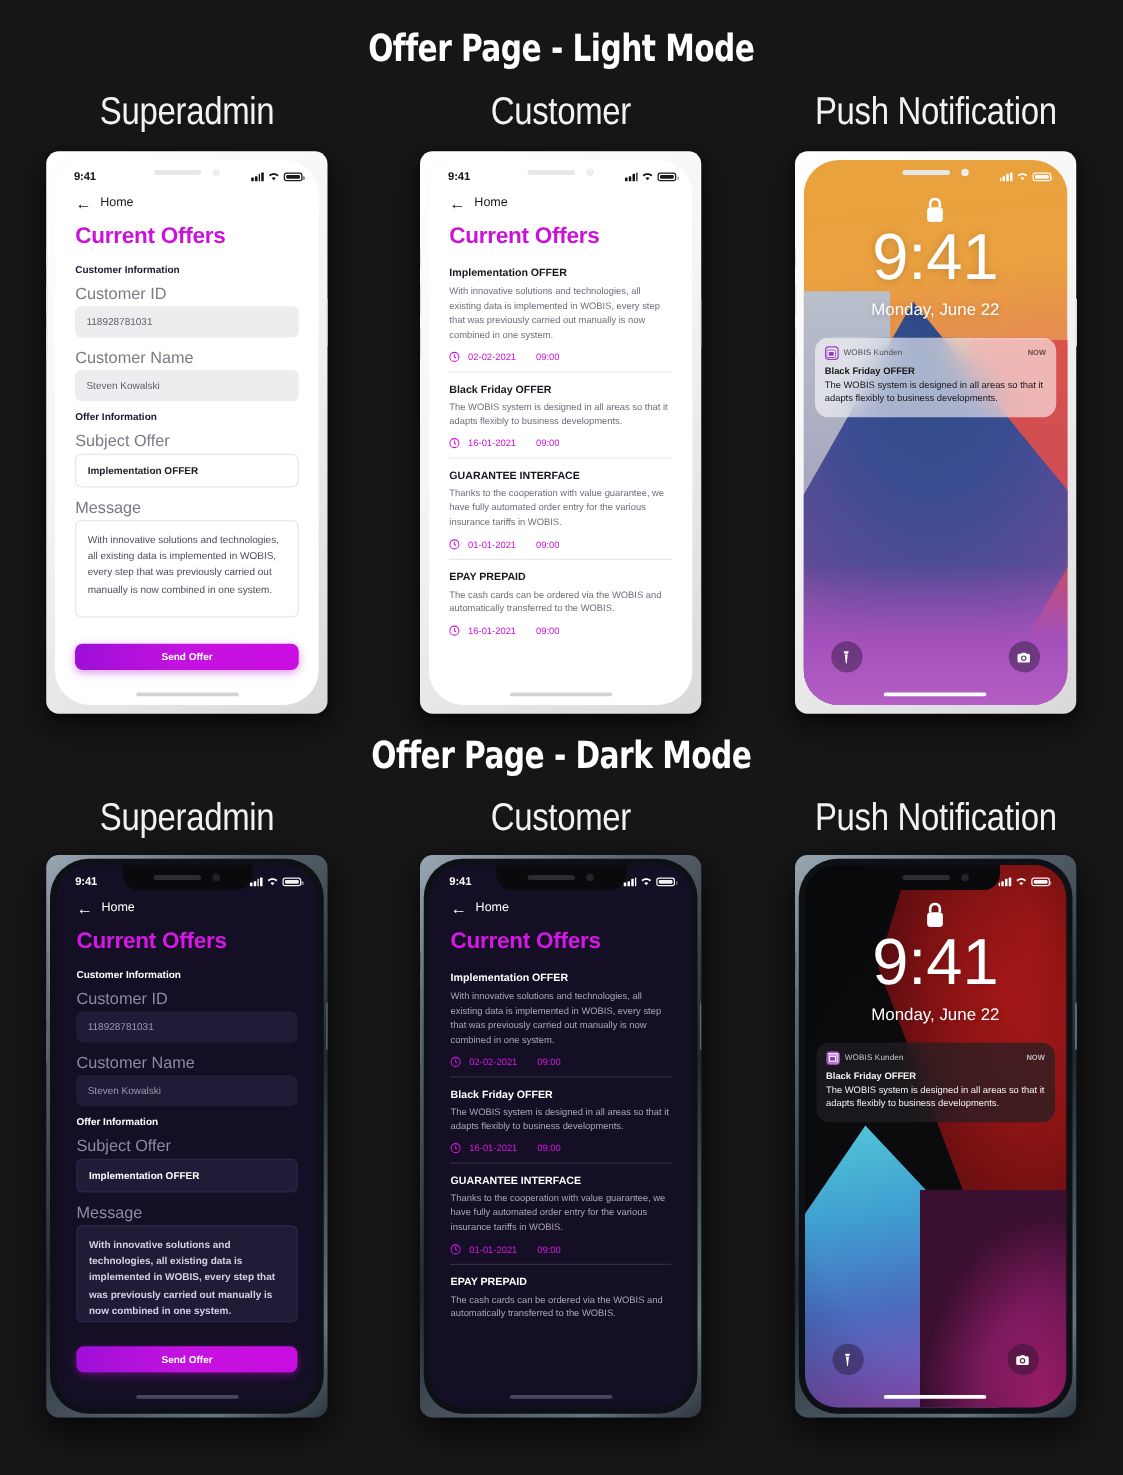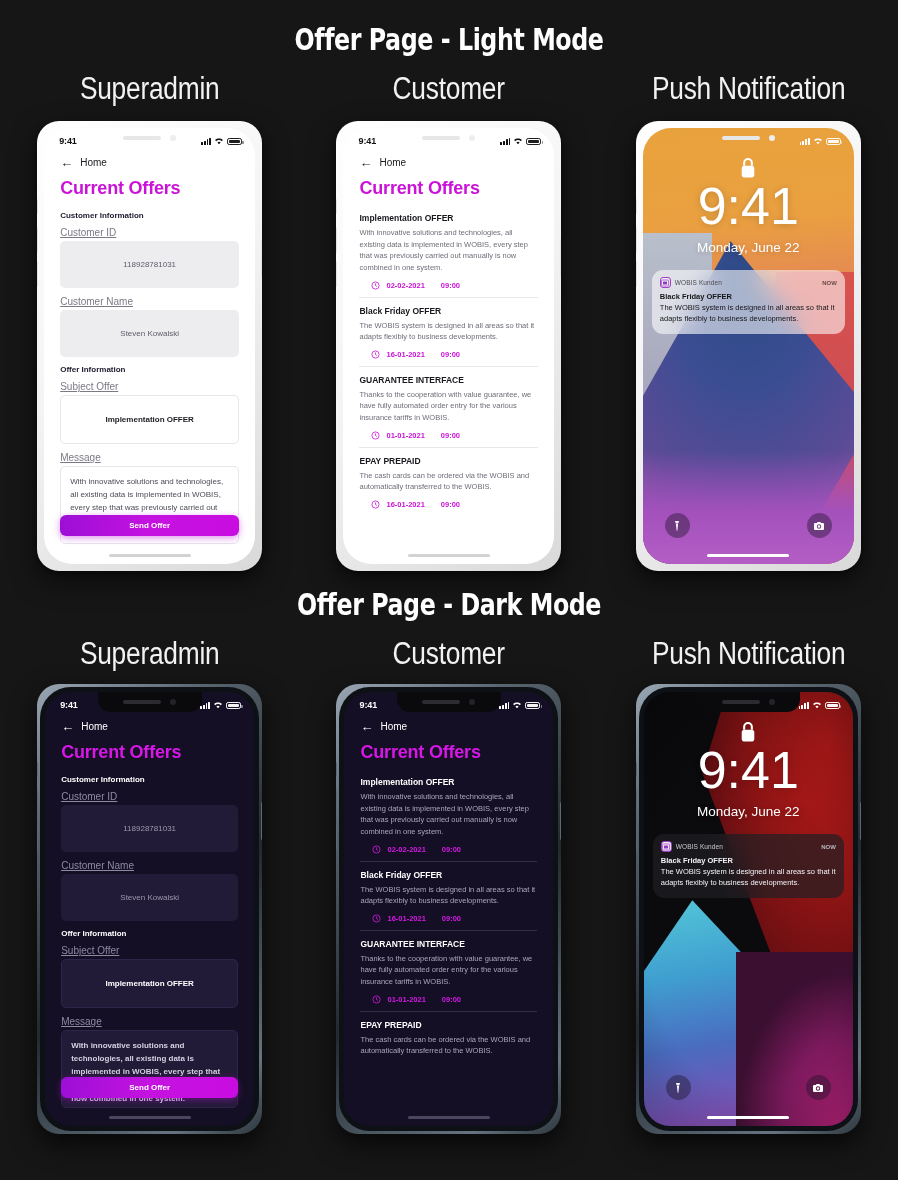--- a/index.html
+++ b/index.html
@@ -46,21 +46,21 @@
 
   
   .phone {
     position: relative;
     width: 225px;
     height: 450px;
   }
   .phone-frame {
     position: absolute;
     inset: 0;
-    border-radius: 22px;
+    border-radius: 10px;
     overflow: hidden;
   }
   
   .frame-light {
     background: linear-gradient(140deg,#ffffff 0%,#f4f4f4 45%,#d9d9d9 100%);
     padding: 7px;
     box-shadow: 0 10px 26px rgba(0,0,0,0.55), 0 2px 5px rgba(0,0,0,0.4);
   }
   
   .frame-dark {
@@ -168,30 +168,29 @@
     font-size: 18px; font-weight: 700; letter-spacing: -0.2px;
     margin-bottom: 12px;
   }
   .app-light .page-title { color: #cb12d8; }
   .app-dark  .page-title { color: #d617e6; }
 
   .group-head { font-size: 8px; font-weight: 700; margin-bottom: 7px; }
   .app-light .group-head { color: #1a1a2e; }
   .app-dark  .group-head { color: #ffffff; }
 
-  .field-label { font-size: 10px; margin-bottom: 3px; text-decoration: underline; }
+  .field-label { font-size: 13px; margin-bottom: 3px; }
   .app-light .field-label { color: #7a7a85; }
   .app-dark  .field-label { color: #8d8aa3; }
 
   .field {
     border-radius: 5px;
-    padding: 19px 9px;
+    padding: 8px 9px;
     font-size: 8px;
     margin-bottom: 8px;
-    text-align: center;
   }
   .app-light .field-filled { background: #ededf0; color: #5d5d68; }
   .app-dark  .field-filled { background: #221b38; color: #9b97ad; }
 
   .app-light .field-outline {
     background: #fff; border: 1px solid #e6e6ea; color: #1b1b22; font-weight: 700;
   }
   .app-dark .field-outline {
     background: #221b38; border: 1px solid #2e2548; color: #ffffff; font-weight: 700;
   }
@@ -228,21 +227,21 @@
   .offer-list { padding-top: 2px; }
   .offer { padding-bottom: 7px; }
   .offer + .offer { border-top: 1px solid rgba(0,0,0,0.09); padding-top: 8px; }
   .app-dark .offer + .offer { border-top: 1px solid rgba(255,255,255,0.13); }
   .offer-title { font-size: 8.5px; font-weight: 700; margin-bottom: 4px; }
   .app-light .offer-title { color: #17171e; }
   .app-dark  .offer-title { color: #ffffff; }
   .offer-body { font-size: 7.5px; line-height: 1.55; margin-bottom: 7px; }
   .app-light .offer-body { color: #6e6e79; }
   .app-dark  .offer-body { color: #a9a5bb; }
-  .offer-meta { display: flex; align-items: center; gap: 6px; font-size: 7.5px; font-weight: 700; margin-left: 12px; }
+  .offer-meta { display: flex; align-items: center; gap: 6px; font-size: 7.5px; font-weight: 400; }
   .app-light .offer-meta { color: #cb12d8; }
   .app-dark  .offer-meta { color: #d617e6; }
   .clock-ico { width: 9px; height: 9px; display: block; }
   .clock-ico svg { width: 9px; height: 9px; display: block; }
   .offer-time { margin-left: 10px; }
 
   
   .lock { position: absolute; inset: 0; overflow: hidden; }
   .lock-wall { position: absolute; inset: 0; }
 

